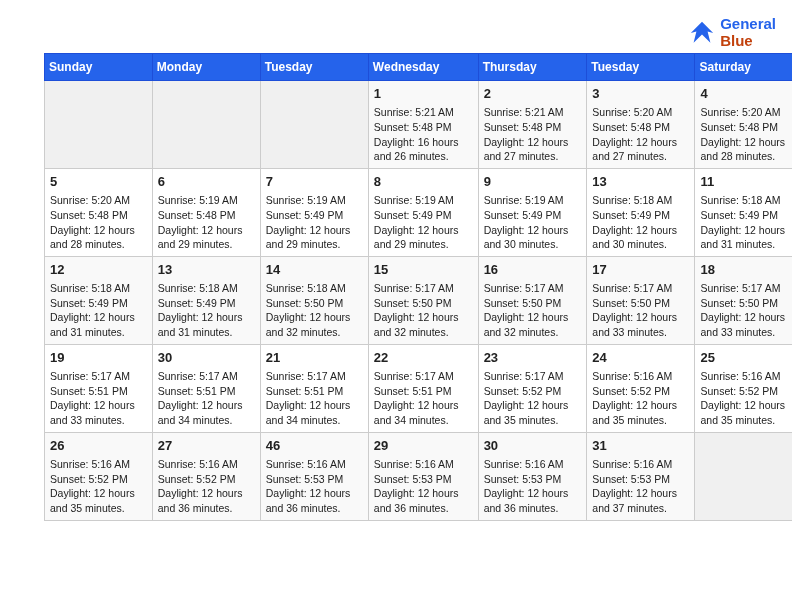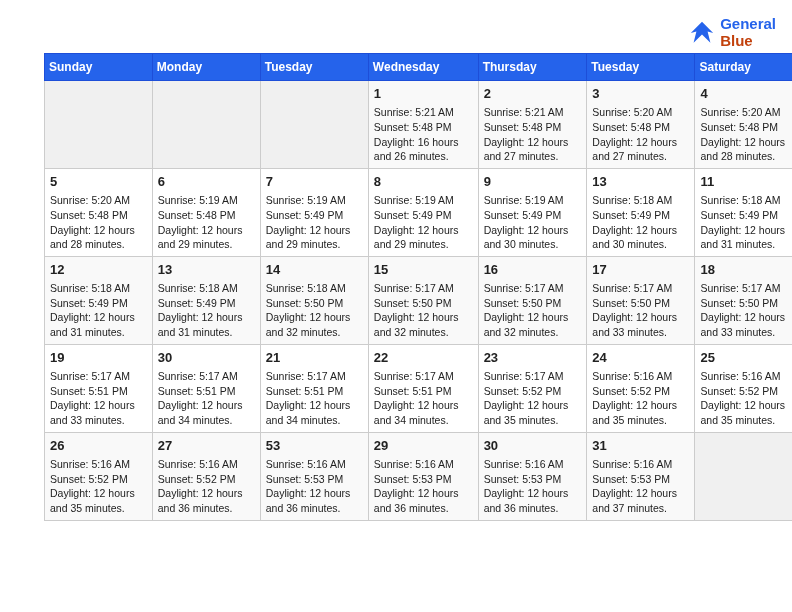--- a/index.html
+++ b/index.html
@@ -290,21 +290,21 @@
           <div class="cell-text">Sunset: 5:52 PM</div>
           <div class="cell-text">Daylight: 12 hours and 35 minutes.</div>
         </td>
         <td>
           <span class="day-num">27</span>
           <div class="cell-text">Sunrise: 5:16 AM</div>
           <div class="cell-text">Sunset: 5:52 PM</div>
           <div class="cell-text">Daylight: 12 hours and 36 minutes.</div>
         </td>
         <td>
-          <span class="day-num">53</span>
+          <span class="day-num">46</span>
           <div class="cell-text">Sunrise: 5:16 AM</div>
           <div class="cell-text">Sunset: 5:53 PM</div>
           <div class="cell-text">Daylight: 12 hours and 36 minutes.</div>
         </td>
         <td>
           <span class="day-num">29</span>
           <div class="cell-text">Sunrise: 5:16 AM</div>
           <div class="cell-text">Sunset: 5:53 PM</div>
           <div class="cell-text">Daylight: 12 hours and 36 minutes.</div>
         </td>

